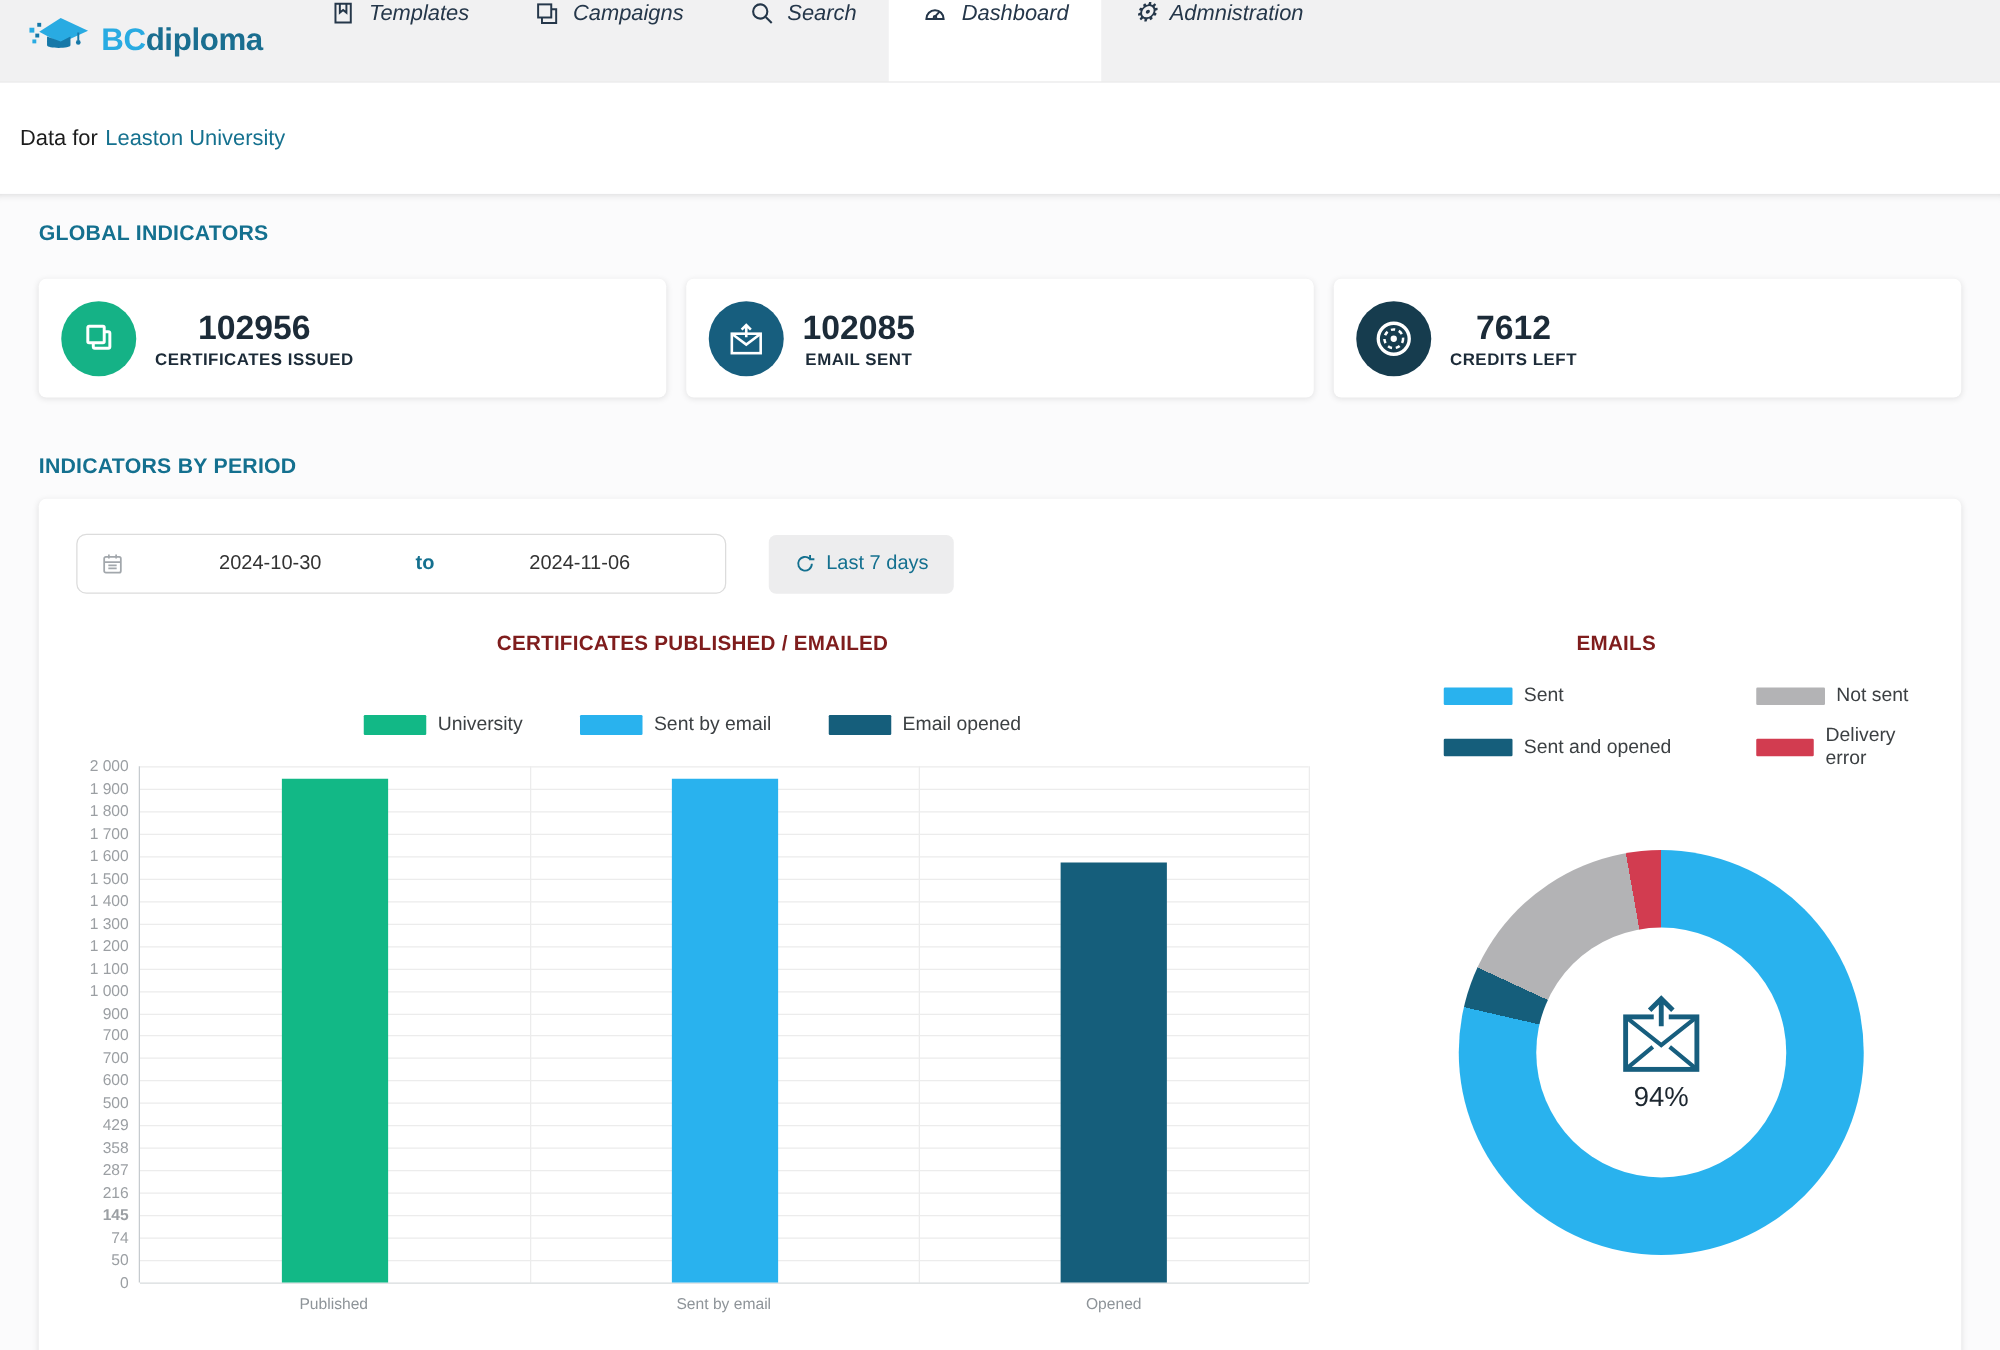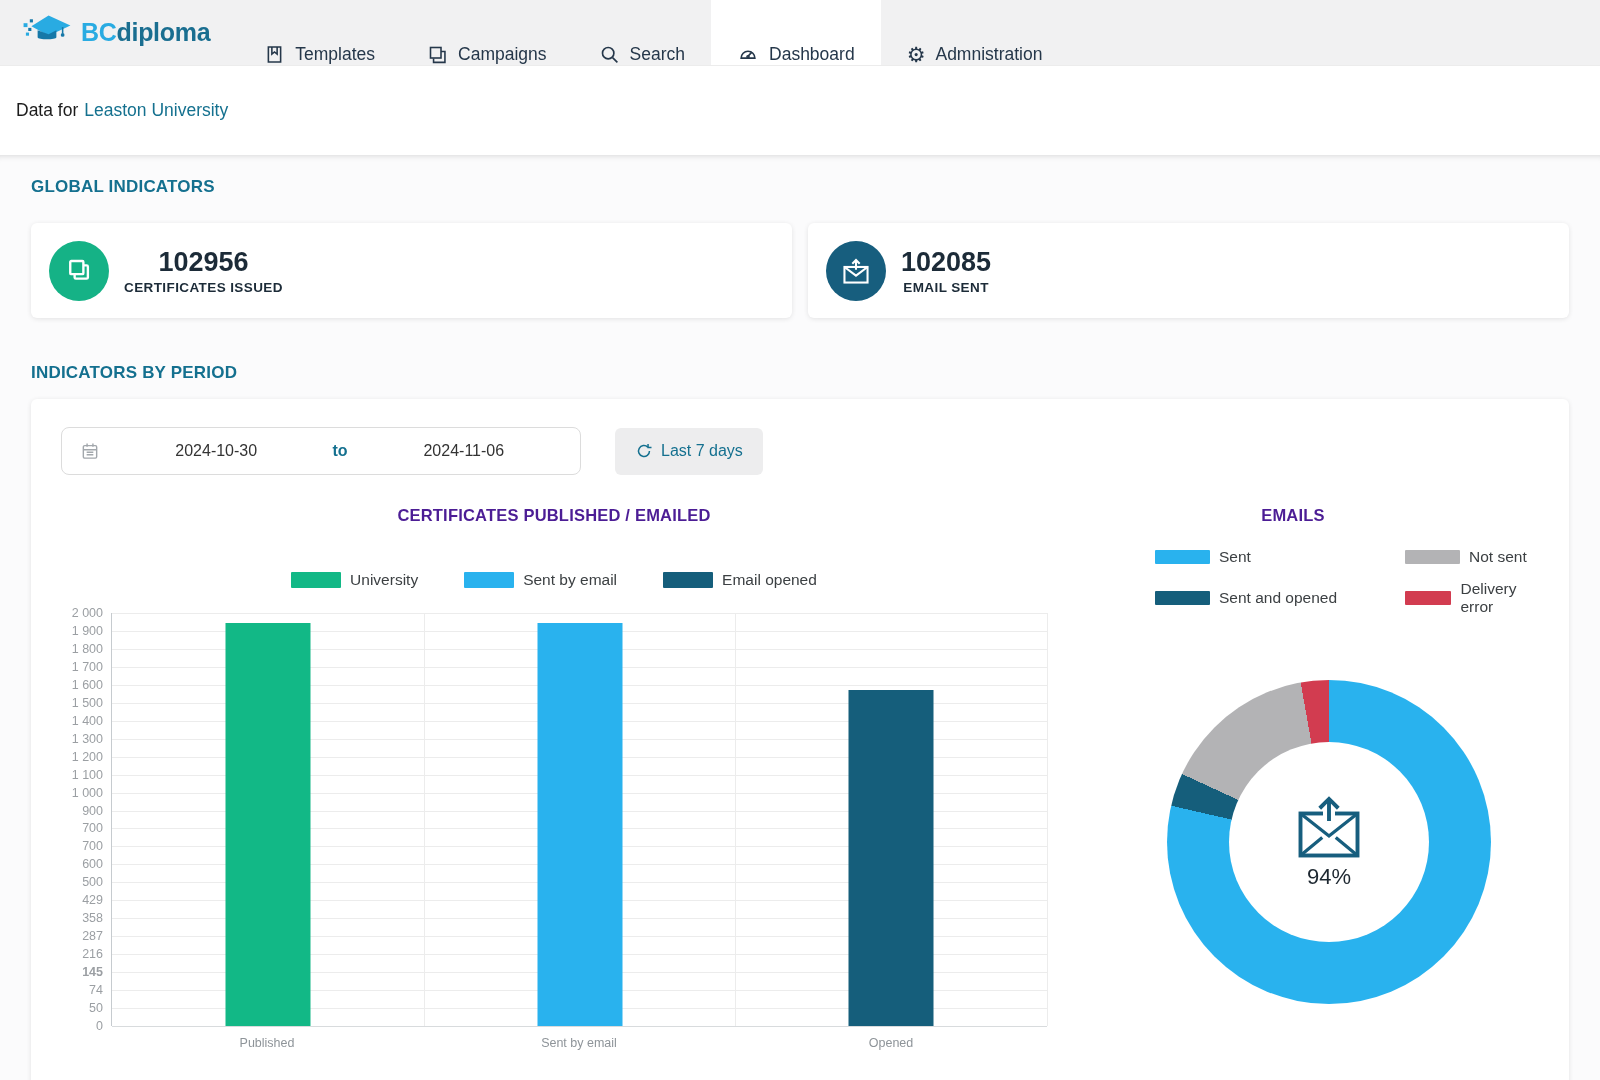--- a/index.html
+++ b/index.html
@@ -5,22 +5,22 @@
   * { margin:0; padding:0; box-sizing:border-box; }
   body { font-family:"Liberation Sans", sans-serif; background:#e8e8e8; }
   .page { position:relative; width:1600px; height:1080px; background:#fbfbfc; overflow:hidden; }
 
   
   .navbar { position:absolute; top:0; left:0; right:0; height:66px; background:#f1f1f2;
             display:flex; align-items:stretch; border-bottom:1px solid #ececec; z-index:5; }
   .brand { display:flex; align-items:center; gap:9px; padding:0 28px 0 22px; cursor:pointer; }
   .brand-text { font-size:25px; font-weight:700; letter-spacing:-0.3px; }
   .brand-bc { color:#29abe2; } .brand-dip { color:#1a6e90; }
-  .nav-item { display:flex; align-items:flex-end; gap:10px; padding:0 26px; font-size:17.5px;
-              color:#25374a; cursor:pointer; }
+  .nav-item { display:flex; align-items:flex-start; gap:10px; padding:0 26px; font-size:17.5px;
+              color:#25374a; cursor:pointer;font-style:italic; }
   .nav-item.active { background:#ffffff; }
   .nav-ico { display:flex; align-items:center; color:#25374a; }
   .nav-ico svg { stroke:#25374a; }
   .gear-glyph { font-size:21px; line-height:1; }
 
   
   .subheader { position:absolute; top:66px; left:0; right:0; height:89px; background:#fff;
                display:flex; align-items:center; padding:0 16px; font-size:17.5px; color:#1c1c1c; }
   .org-link { color:#15718f; cursor:pointer; margin-left:6px; }
 
@@ -47,21 +47,21 @@
                display:flex; align-items:center; font-size:16px; color:#333; }
   .cal-ico { margin-left:18px; display:flex; color:#a2a7ac; cursor:pointer; }
   .dr-date { flex:1; text-align:center; cursor:text; }
   .dr-sep { font-weight:700; color:#14708f; }
   .quick-btn { height:47px; padding:0 20px; background:#ededee; border:none; border-radius:6px;
                color:#14708f; font-size:16px; display:flex; align-items:center; gap:8px;
                cursor:pointer; font-family:inherit; }
 
   .charts { display:flex; margin-top:31px; }
   .bar-block { width:986px; }
-  .chart-title { text-align:center; font-size:16.5px; font-weight:600; color:#4c1d95; letter-spacing:0.2px; }
+  .chart-title { text-align:center; font-size:16.5px; font-weight:600; color:#7f1d1d; letter-spacing:0.2px; }
   .bar-legend { display:flex; justify-content:center; gap:46px; margin-top:46px; }
   .legend-item { display:flex; align-items:center; gap:9px; font-size:15.5px; color:#3c4043; cursor:pointer; }
   .swatch { width:50px; height:16px; border-radius:1px; }
 
   .plot-wrap { display:flex; margin-top:24px; }
   .y-axis { width:50px; position:relative; height:413px; flex:none; }
   .y-tick { position:absolute; right:8px; transform:translateY(-50%); font-size:12.5px; color:#9b9fa3; }
   .plot { position:relative; width:936px; height:413px; border-left:1px solid #c6cbcf; }
   .gl { position:absolute; left:0; right:0; height:1px; background:#ececec; }
   .vl { position:absolute; top:0; bottom:0; width:1px; background:#ececec; }
@@ -169,20 +169,33 @@
           <div class="card-circle" style="background: rgb(23, 94, 126);">
             <svg width="30" height="28" viewBox="0 0 26 24" fill="none" stroke="#fff" stroke-width="1.8">
               <rect x="3" y="8.5" width="20" height="13.5"></rect>
               <path d="M3 8.5l10 7.5 10-7.5"></path>
               <path d="M13 11V2.5M9.8 5.7 13 2.5l3.2 3.2"></path>
             </svg>
           </div>
           <div>
             <div class="card-value">102085</div>
             <div class="card-label">EMAIL SENT</div>
+          </div>
+        </div>
+        <div class="card">
+          <div class="card-circle" style="background: rgb(22, 60, 78);">
+            <svg width="32" height="32" viewBox="0 0 24 24" fill="none" stroke="#fff">
+              <circle cx="12" cy="12" r="9.3" stroke-width="2"></circle>
+              <circle cx="12" cy="12" r="5.6" stroke-width="1.5" stroke-dasharray="2.6 2.3"></circle>
+              <circle cx="12" cy="12" r="1.9" fill="#fff" stroke="none"></circle>
+            </svg>
+          </div>
+          <div>
+            <div class="card-value">7612</div>
+            <div class="card-label">CREDITS LEFT</div>
           </div>
         </div>
       </div>
 
     <div class="section-title period-title">INDICATORS BY PERIOD</div>
 
     <div class="panel">
       <div class="controls">
         <div class="daterange">
           <span class="cal-ico">

